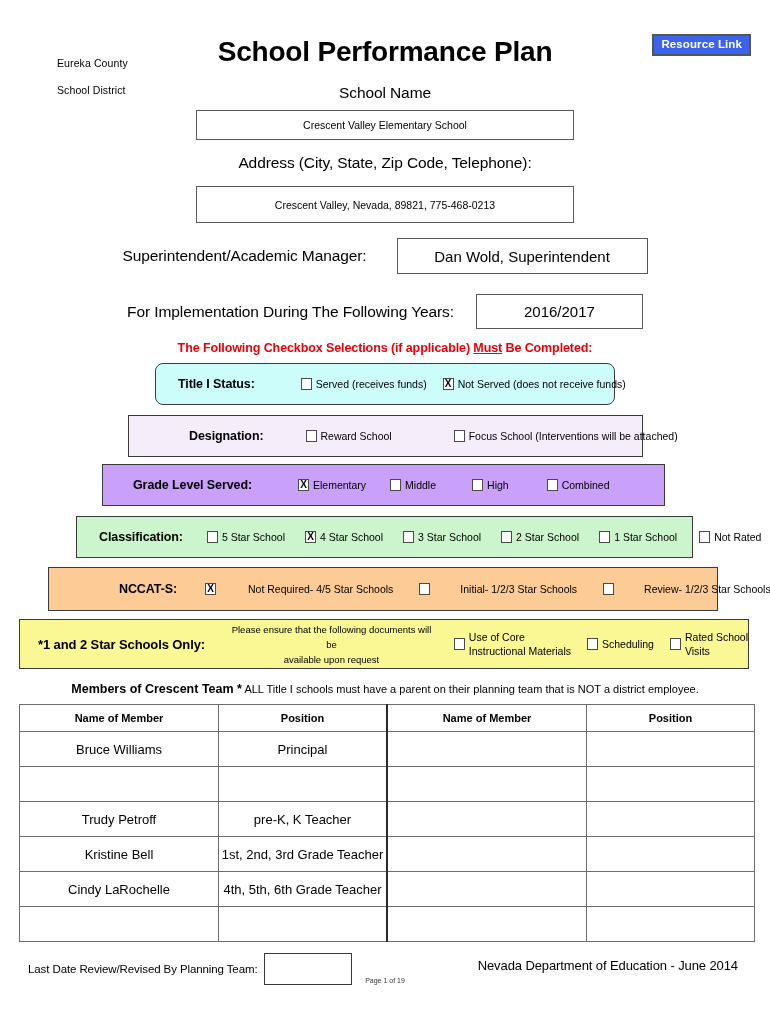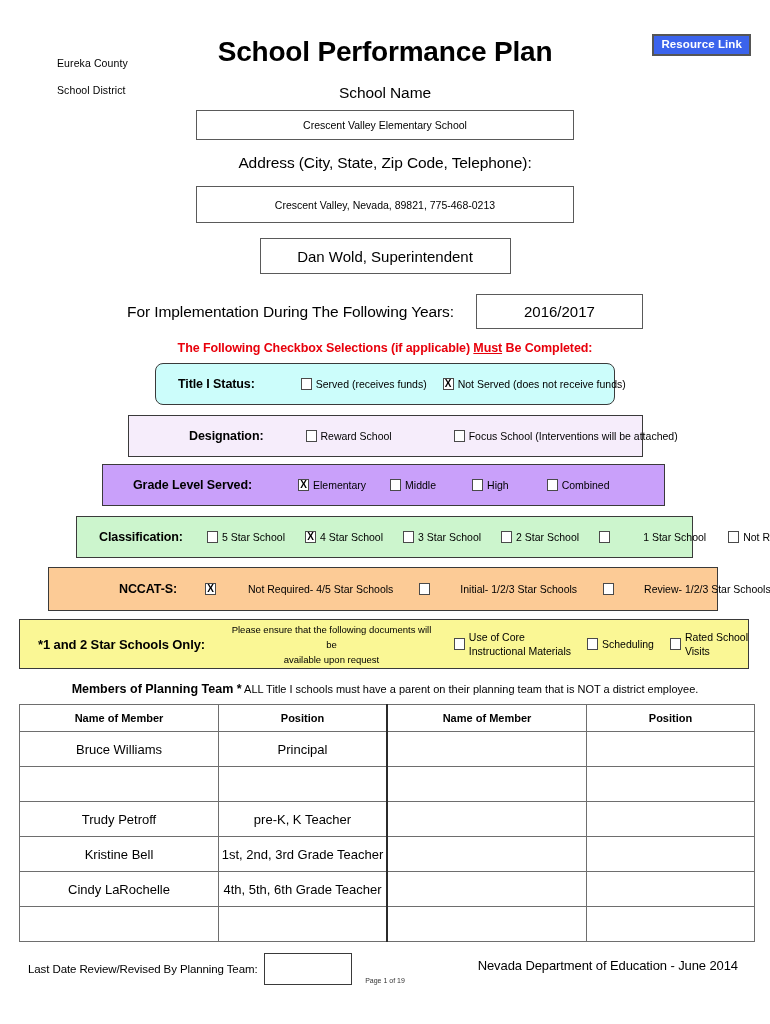--- a/index.html
+++ b/index.html
@@ -241,20 +241,21 @@
 
   <div class="resource-link">Resource Link</div>
 
   <div class="field-label school-name-label">School Name</div>
   <div class="value-box school-name-box">Crescent Valley Elementary School</div>
 
   <div class="field-label address-label">Address (City, State, Zip Code, Telephone):</div>
   <div class="value-box address-box">Crescent Valley, Nevada, 89821, 775-468-0213</div>
 
   <div class="supt-row">
+    <div class="supt-label">Superintendent/Academic Manager:</div>
     <div class="supt-box">Dan Wold, Superintendent</div>
   </div>
 
   <div class="impl-row">
     <div class="impl-label">For Implementation During The Following Years:</div>
     <div class="impl-box">2016/2017</div>
   </div>
 
   <div class="red-note">
     <span>The Following Checkbox Selections (if applicable) </span><u>Must</u><span> Be Completed:</span>
@@ -315,21 +316,21 @@
       <span>4 Star School</span>
     </div>
     <div class="opt" style="margin-left:20px;">
       <span class="cb"></span>
       <span>3 Star School</span>
     </div>
     <div class="opt" style="margin-left:20px;">
       <span class="cb"></span>
       <span>2 Star School</span>
     </div>
-    <div class="opt" style="margin-left:20px;gap:29px;">
+    <div class="opt" style="margin-left:20px;">
       <span class="cb"></span>
       <span>1 Star School</span>
     </div>
     <div class="opt" style="margin-left:22px;">
       <span class="cb"></span>
       <span>Not Rated</span>
     </div>
   </div>
 
   <div class="band" id="band-nccat">
@@ -368,21 +369,21 @@
     <div class="opt" style="margin-left:16px;align-items:center;">
       <span class="cb"></span>
       <span style="line-height:14px;text-align:left;">
         <span style="display:block;">Rated School</span>
         <span style="display:block;">Visits</span>
       </span>
     </div>
   </div>
 
   <div class="team-heading">
-    <b>Members of Planning Team *</b><span> ALL Title I schools must have a parent on their planning team that is NOT a district employee.</span>
+    <b>Members of Crescent Team *</b><span> ALL Title I schools must have a parent on their planning team that is NOT a district employee.</span>
   </div>
 
   <table class="team-table">
     <thead>
       <tr>
         <th class="col-name">Name of Member</th>
         <th class="col-pos">Position</th>
         <th class="col-name mid-sep">Name of Member</th>
         <th class="col-pos">Position</th>
       </tr>

